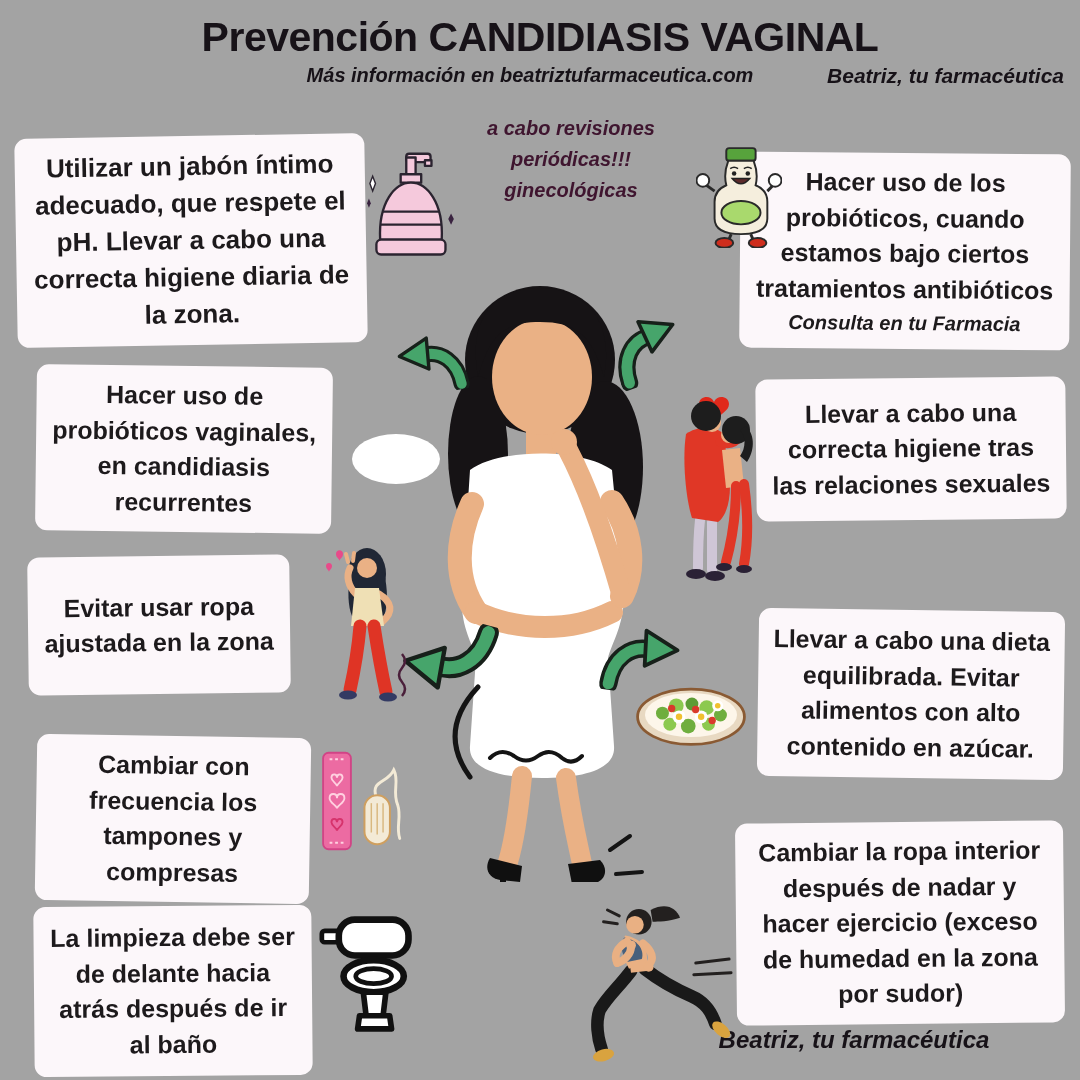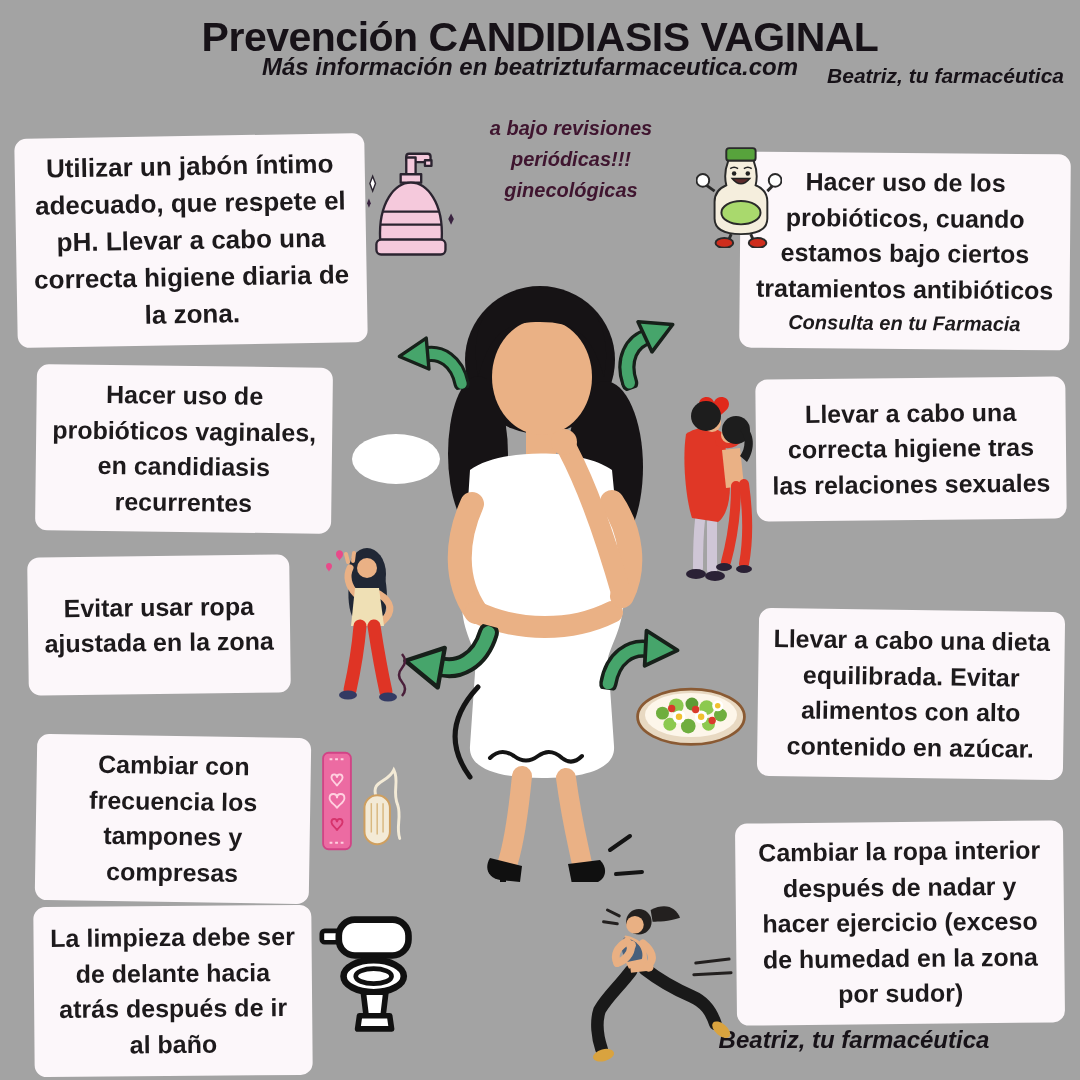--- a/index.html
+++ b/index.html
@@ -1,21 +1,21 @@
 <!DOCTYPE html>
 <html><head>
 <meta charset="utf-8">
 <style>
   html,body{margin:0;padding:0;background:#b4689f;}
   .canvas{position:relative;width:1080px;height:1080px;background:#a3a3a3;overflow:hidden;
           font-family:"Liberation Sans",sans-serif;margin:0 auto;}
   .title{position:absolute;top:14px;left:0;width:100%;text-align:center;
          font-size:41px;font-weight:800;color:#171218;letter-spacing:-0.5px;}
-  .subtitle{position:absolute;top:53px;left:190px;width:680px;text-align:center;
-            font-size:24px;font-weight:700;font-style:italic;color:#171218;}
+  .subtitle{position:absolute;top:64px;left:190px;width:680px;text-align:center;
+            font-size:20px;font-weight:700;font-style:italic;color:#171218;}
   .brand-top{position:absolute;top:64px;right:16px;width:300px;text-align:right;
              font-size:21px;font-weight:700;font-style:italic;color:#171218;}
   .reminder{position:absolute;top:113px;left:426px;width:290px;text-align:center;
             font-size:20px;line-height:1.55;font-weight:700;font-style:italic;color:#3f152f;}
   .reminder span{display:block;}
   .card{position:absolute;background:#fcf7fa;border-radius:12px;color:#1d1a1c;font-weight:700;
         text-align:center;display:flex;flex-direction:column;justify-content:center;align-items:center;
         padding:12px 14px;box-sizing:border-box;line-height:1.42;font-size:25px;}
   .card .note{font-size:20px;font-style:italic;margin-top:2px;font-weight:700;}
   .tl1{left:16px;top:136px;width:350px;min-height:196px;transform:rotate(-1deg);font-size:26px;}
@@ -35,21 +35,21 @@
 </head>
 <body>
 
 <div class="canvas">
 
   <div class="title">Prevención CANDIDIASIS VAGINAL</div>
   <div class="subtitle">Más información en beatriztufarmaceutica.com</div>
   <div class="brand-top">Beatriz, tu farmacéutica</div>
 
   <div class="reminder">
-    <span>a bajo revisiones</span>
+    <span>a cabo revisiones</span>
     <span>periódicas!!!</span>
     <span>ginecológicas</span>
   </div>
 
   <div class="card tl1">
     <span>Utilizar un jabón íntimo adecuado, que respete el pH. Llevar a cabo una correcta higiene diaria de la zona.</span>
   </div>
   <div class="card tl2">
     <span>Hacer uso de probióticos vaginales, en candidiasis recurrentes</span>
   </div>

